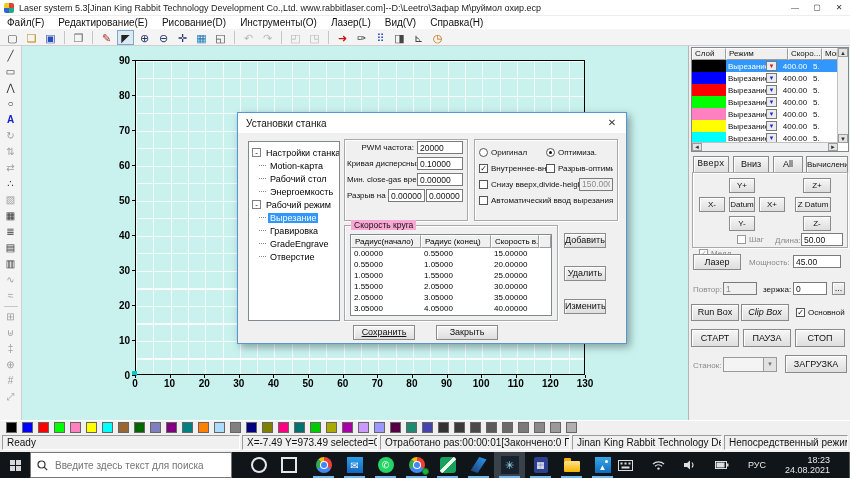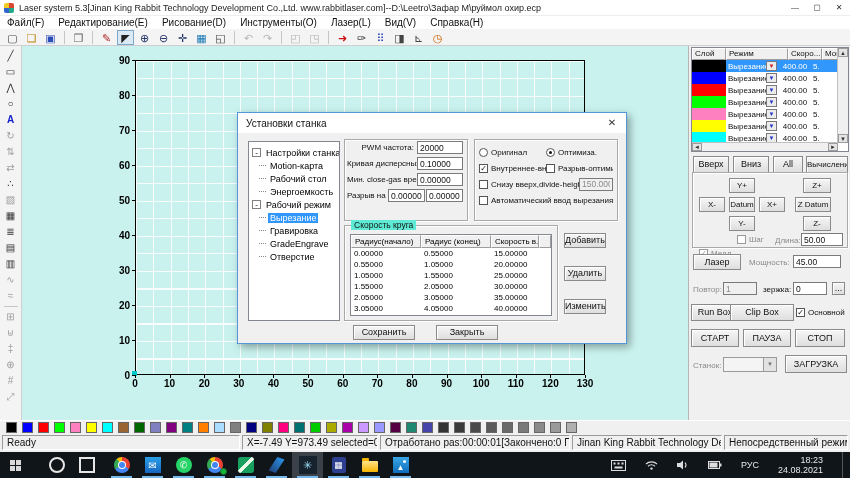--- a/index.html
+++ b/index.html
@@ -44,21 +44,21 @@
   .ylab{position:absolute;left:84px;width:24px;text-align:right;font-size:10px;font-weight:bold;color:#000;}
   .xtick{position:absolute;top:329px;width:1px;height:3px;background:#000;}
   .ytick{position:absolute;left:110px;width:3px;height:1px;background:#000;}
   
   .b3{background:linear-gradient(#f6f6f6,#dedede);border:1px solid #8a8a8a;box-sizing:border-box;
       font-size:9px;text-align:center;color:#111;box-shadow:inset 1px 1px 0 #fff;overflow:hidden;white-space:nowrap;}
   .inp{background:#fff;border:1px solid #7a7a7a;box-sizing:border-box;font-size:8.5px;
        font-family:inherit;padding:0 2px;height:13px;color:#111;}
   .inp.dis{background:#f0f0f0;color:#8a8a8a;}
   .group{border:1px solid #a9a9a9;box-shadow:1px 1px 0 #fff, inset 1px 1px 0 #fff;box-sizing:border-box;}
-  .glabel{position:absolute;top:-6px;left:6px;background:#5eead4;padding:0 3px;font-size:8.5px;color:#111;}
+  .glabel{position:absolute;top:-6px;left:6px;background:#f9a8d4;padding:0 3px;font-size:8.5px;color:#111;}
   .cb{width:9px;height:9px;border:1px solid #555;background:#fff;margin-right:3px;flex:none;
       font-size:8px;line-height:8px;text-align:center;box-sizing:border-box;}
   .cb.on::after{content:"✓";color:#111;}
   .cb.dis{border-color:#999;}
   .cb.dis.on::after{color:#999;}
   .radio{width:9px;height:9px;border:1px solid #555;border-radius:50%;background:#fff;margin-right:3px;
          flex:none;position:relative;box-sizing:border-box;}
   .radio.on::after{content:"";position:absolute;left:2px;top:2px;width:3px;height:3px;border-radius:50%;background:#111;}
   
   .dialog{position:absolute;left:237px;top:66px;width:388px;height:230px;background:#f0f0f0;
@@ -389,21 +389,21 @@
       <div class="vscroll">
         <span class="vs" style="top:0;">▲</span>
         <span class="vs" style="bottom:0;">▼</span>
       </div>
       <div class="hscroll">
         <span class="hs" style="left:0;">◄</span>
         <span class="hs" style="right:0;">►</span>
       </div>
     </div>
 
-    <span class="b3 rbtn" style="left:4px;top:110px;width:36px;">Вверх</span>
+    <span class="b3 rbtn" style="left:4px;top:110px;width:36px;font-family:Liberation Mono, monospace;">Вверх</span>
     <span class="b3 rbtn" style="left:44px;top:110px;width:36px;">Вниз</span>
     <span class="b3 rbtn" style="left:84px;top:110px;width:30px;">All</span>
     <span class="b3 rbtn" style="left:117px;top:110px;width:42px;font-size:8px;">Вычислени</span>
 
     <div class="jgroup group">
       <span class="b3 jbtn" style="left:36px;top:5px;width:26px;">Y+</span>
       <span class="b3 jbtn" style="left:110px;top:5px;width:28px;">Z+</span>
       <span class="b3 jbtn" style="left:6px;top:24px;width:26px;">X-</span>
       <span class="b3 jbtn" style="left:36px;top:24px;width:26px;">Datum</span>
       <span class="b3 jbtn" style="left:66px;top:24px;width:26px;">X+</span>
@@ -426,21 +426,21 @@
     <span class="rlab dis" style="left:60px;top:212px;">Мощность:</span>
     <input class="inp" style="position: absolute; left: 104px; top: 209px; width: 48px;" readonly="" value="45.00">
 
     <span class="rlab dis" style="left:4px;top:239px;">Повтор:</span>
     <input class="inp dis" style="position: absolute; left: 34px; top: 236px; width: 34px;" readonly="" value="1">
     <span class="rlab" style="left:74px;top:239px;">зержка:</span>
     <input class="inp" style="position: absolute; left: 104px; top: 236px; width: 34px;" readonly="" value="0">
     <span class="b3" style="position:absolute;left:143px;top:236px;width:13px;height:13px;line-height:10px;">...</span>
 
     <span class="b3 rbtn" style="left:2px;top:258px;width:48px;">Run Box</span>
-    <span class="b3 rbtn" style="left:41px;top:258px;width:64px;">Clip Box</span>
+    <span class="b3 rbtn" style="left:52px;top:258px;width:48px;font-style:italic;">Clip Box</span>
     <span class="rchk" style="left:107px;top:262px;">
       <span class="cb on"></span>
       <span style="font-size:8px;">Основной</span>
     </span>
 
     <span class="b3 rbtn" style="left:2px;top:283px;width:48px;height:18px;line-height:16px;">СТАРТ</span>
     <span class="b3 rbtn" style="left:54px;top:283px;width:48px;height:18px;line-height:16px;">ПАУЗА</span>
     <span class="b3 rbtn" style="left:106px;top:283px;width:50px;height:18px;line-height:16px;">СТОП</span>
 
     <span class="rlab dis" style="left:4px;top:315px;">Станок:</span>
@@ -598,21 +598,21 @@
               <span class="std c2">40.00000</span>
               <span class="std c3"></span>
             </div>
           </div>
       </div>
     </div>
 
     <span class="b3 dbtn" style="top:120px;">Добавить</span>
     <span class="b3 dbtn" style="top:153px;">Удалить</span>
     <span class="b3 dbtn" style="top:186px;">Изменить</span>
-    <span class="b3 dbtn2" style="left:115px;">Сохранить</span>
+    <span class="b3 dbtn2" style="left:115px;text-decoration:underline;">Сохранить</span>
     <span class="b3 dbtn2" style="left:198px;">Закрыть</span>
   </div>
 </div>
 
 <div class="palette" id="palette">
     <span class="sw" style="left: 6px; background: rgb(0, 0, 0);"></span>
     <span class="sw" style="left: 22px; background: rgb(0, 0, 255);"></span>
     <span class="sw" style="left: 38px; background: rgb(255, 0, 0);"></span>
     <span class="sw" style="left: 54px; background: rgb(0, 255, 0);"></span>
     <span class="sw" style="left: 70px; background: rgb(255, 128, 192);"></span>
@@ -659,20 +659,27 @@
 
 <div class="taskbar">
   <span class="tstart">
     <span class="winlogo">
         <i></i>
         <i></i>
         <i></i>
         <i></i>
       </span>
   </span>
+  <span class="tsearch">
+    <svg width="11" height="11" viewBox="0 0 11 11">
+      <circle cx="4.5" cy="4.5" r="3.5" fill="none" stroke="#333" stroke-width="1.2"></circle>
+      <line x1="7.2" y1="7.2" x2="10.2" y2="10.2" stroke="#333" stroke-width="1.2"></line>
+    </svg>
+    <input placeholder="Введите здесь текст для поиска" style="">
+  </span>
   <span style="width:12px;flex:none;"></span>
   <span class="slot">
       <span class="c-circle"></span>
     </span>
   <span class="slot">
       <span class="c-tview"></span>
     </span>
   <span style="width:4px;flex:none;"></span>
   <span class="slot app running">
       <span class="ic-chrome"></span>

